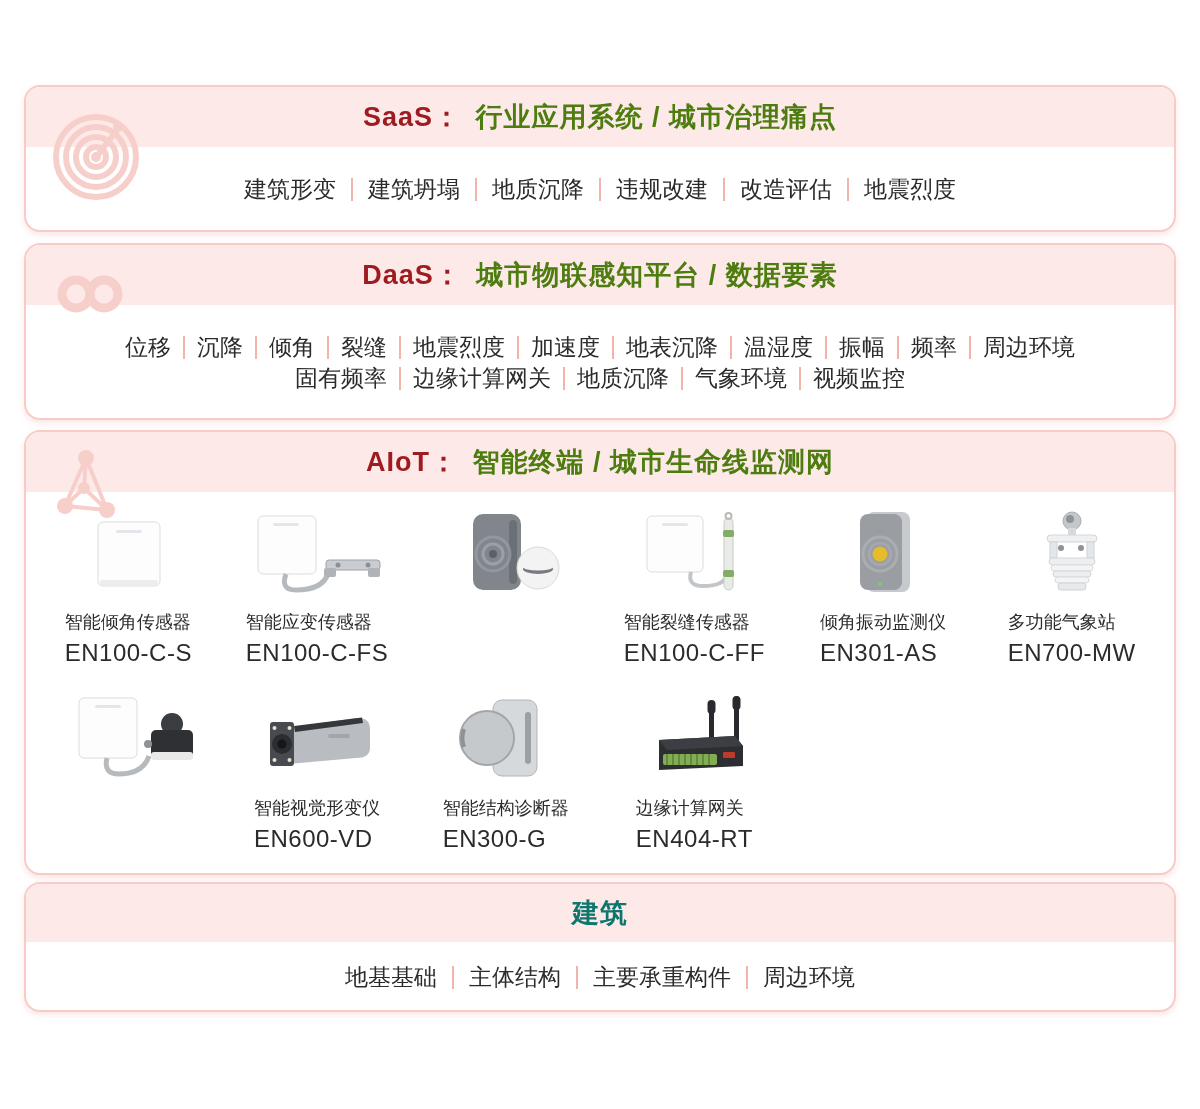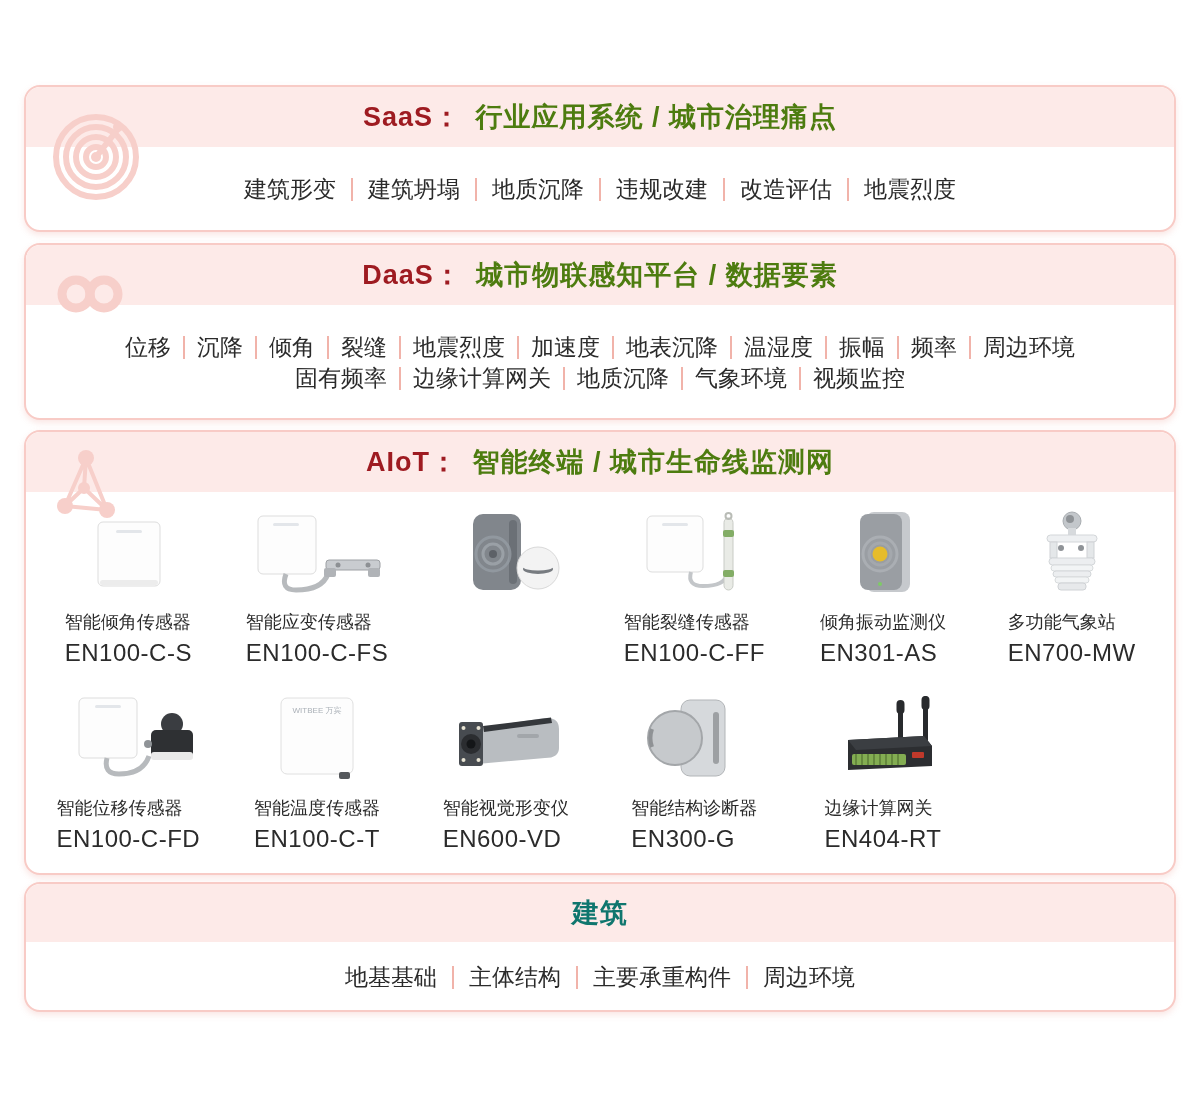--- a/index.html
+++ b/index.html
@@ -270,39 +270,22 @@
           <svg width="150" height="92" viewBox="0 0 150 92">
             <rect x="26" y="2" width="58" height="60" rx="5" fill="#fdfdfd" stroke="#dddddd"></rect>
             <rect x="42" y="9" width="26" height="3" rx="1.5" fill="#e3e6ea"></rect>
             <path d="M54 62 q-4 16 12 16 q24 0 30 -18" fill="none" stroke="#b7babd" stroke-width="5"></path>
             <circle cx="119" cy="28" r="11" fill="#3a3d41"></circle>
             <rect x="98" y="34" width="42" height="28" rx="5" fill="#2e3033"></rect>
             <rect x="98" y="56" width="42" height="8" rx="3" fill="#e9e9e9"></rect>
             <circle cx="95" cy="48" r="4" fill="#8f9397"></circle>
           </svg>
         </div>
-        <figcaption>
-          <div class="product-name">智能位移传感器</div>
-          <div class="product-model">EN100-C-FD</div>
-        </figcaption>
-      </figure>
-
-      <figure class="product">
-        <div class="product-image">
-          <svg width="150" height="92" viewBox="0 0 150 92">
-            <rect x="39" y="2" width="72" height="76" rx="6" fill="#fdfdfd" stroke="#e0e0e0"></rect>
-            <text x="75" y="17" font-size="8" text-anchor="middle" fill="#aab0b7">WITBEE 万宾</text>
-            <rect x="97" y="76" width="11" height="7" rx="2" fill="#55585c"></rect>
-          </svg>
-        </div>
-        <figcaption>
-          <div class="product-name">智能温度传感器</div>
-          <div class="product-model">EN100-C-T</div>
-        </figcaption>
-      </figure>
+      </figure>
+
 
       <figure class="product">
         <div class="product-image">
           <svg width="150" height="92" viewBox="0 0 150 92">
             <path d="M46 32 L114 22 Q128 21 128 33 L128 52 Q128 62 114 62 L46 68 Z" fill="#b9bdc1"></path>
             <path d="M52 30 L120 21.5 L121 27 L53 36 Z" fill="#34373b"></path>
             <rect x="28" y="26" width="24" height="44" rx="3" fill="#474b50"></rect>
             <circle cx="40" cy="48" r="10" fill="#2b2d30"></circle>
               <circle cx="40" cy="48" r="4.5" fill="#141618"></circle>
             <circle cx="32.5" cy="32" r="2" fill="#e8e4d4"></circle>

